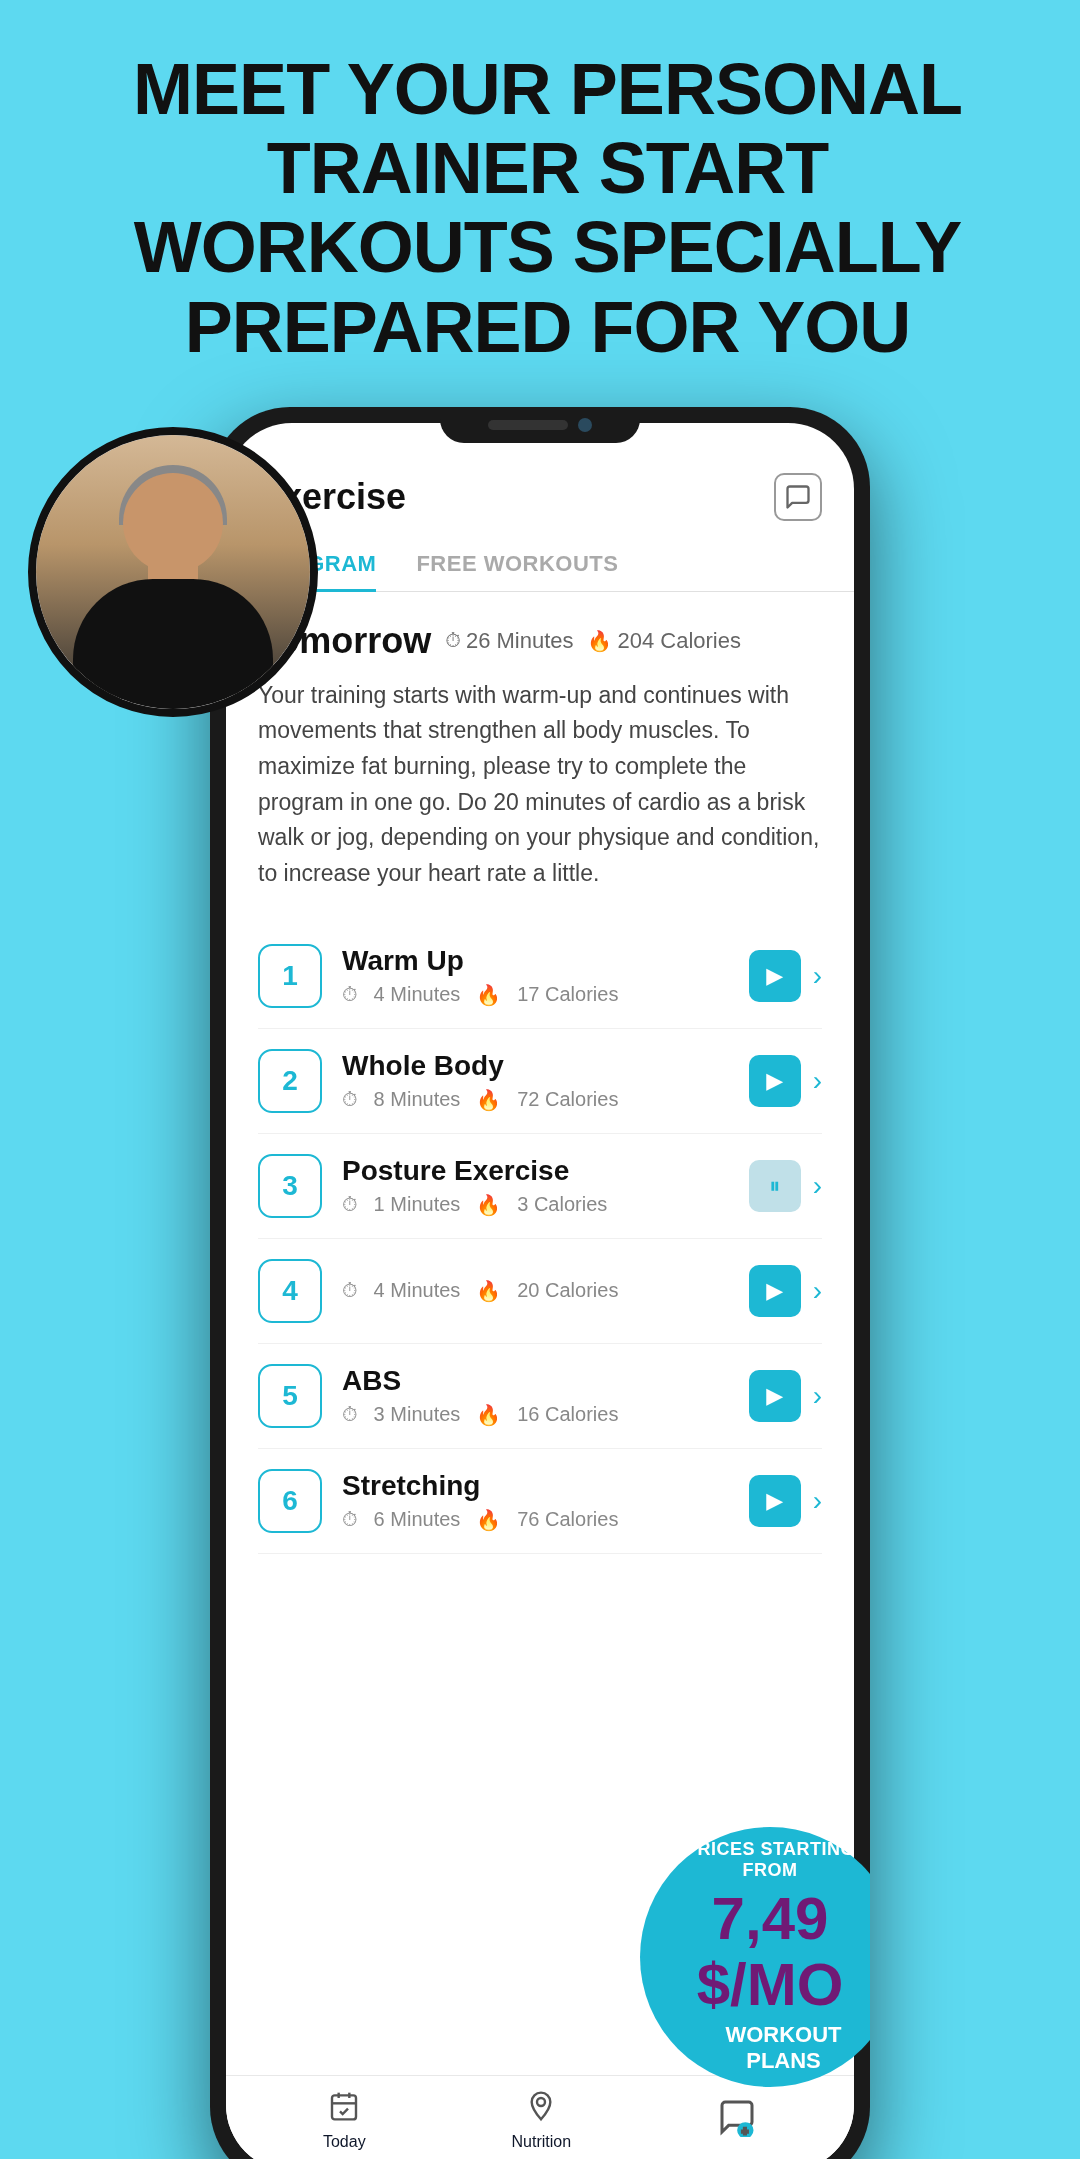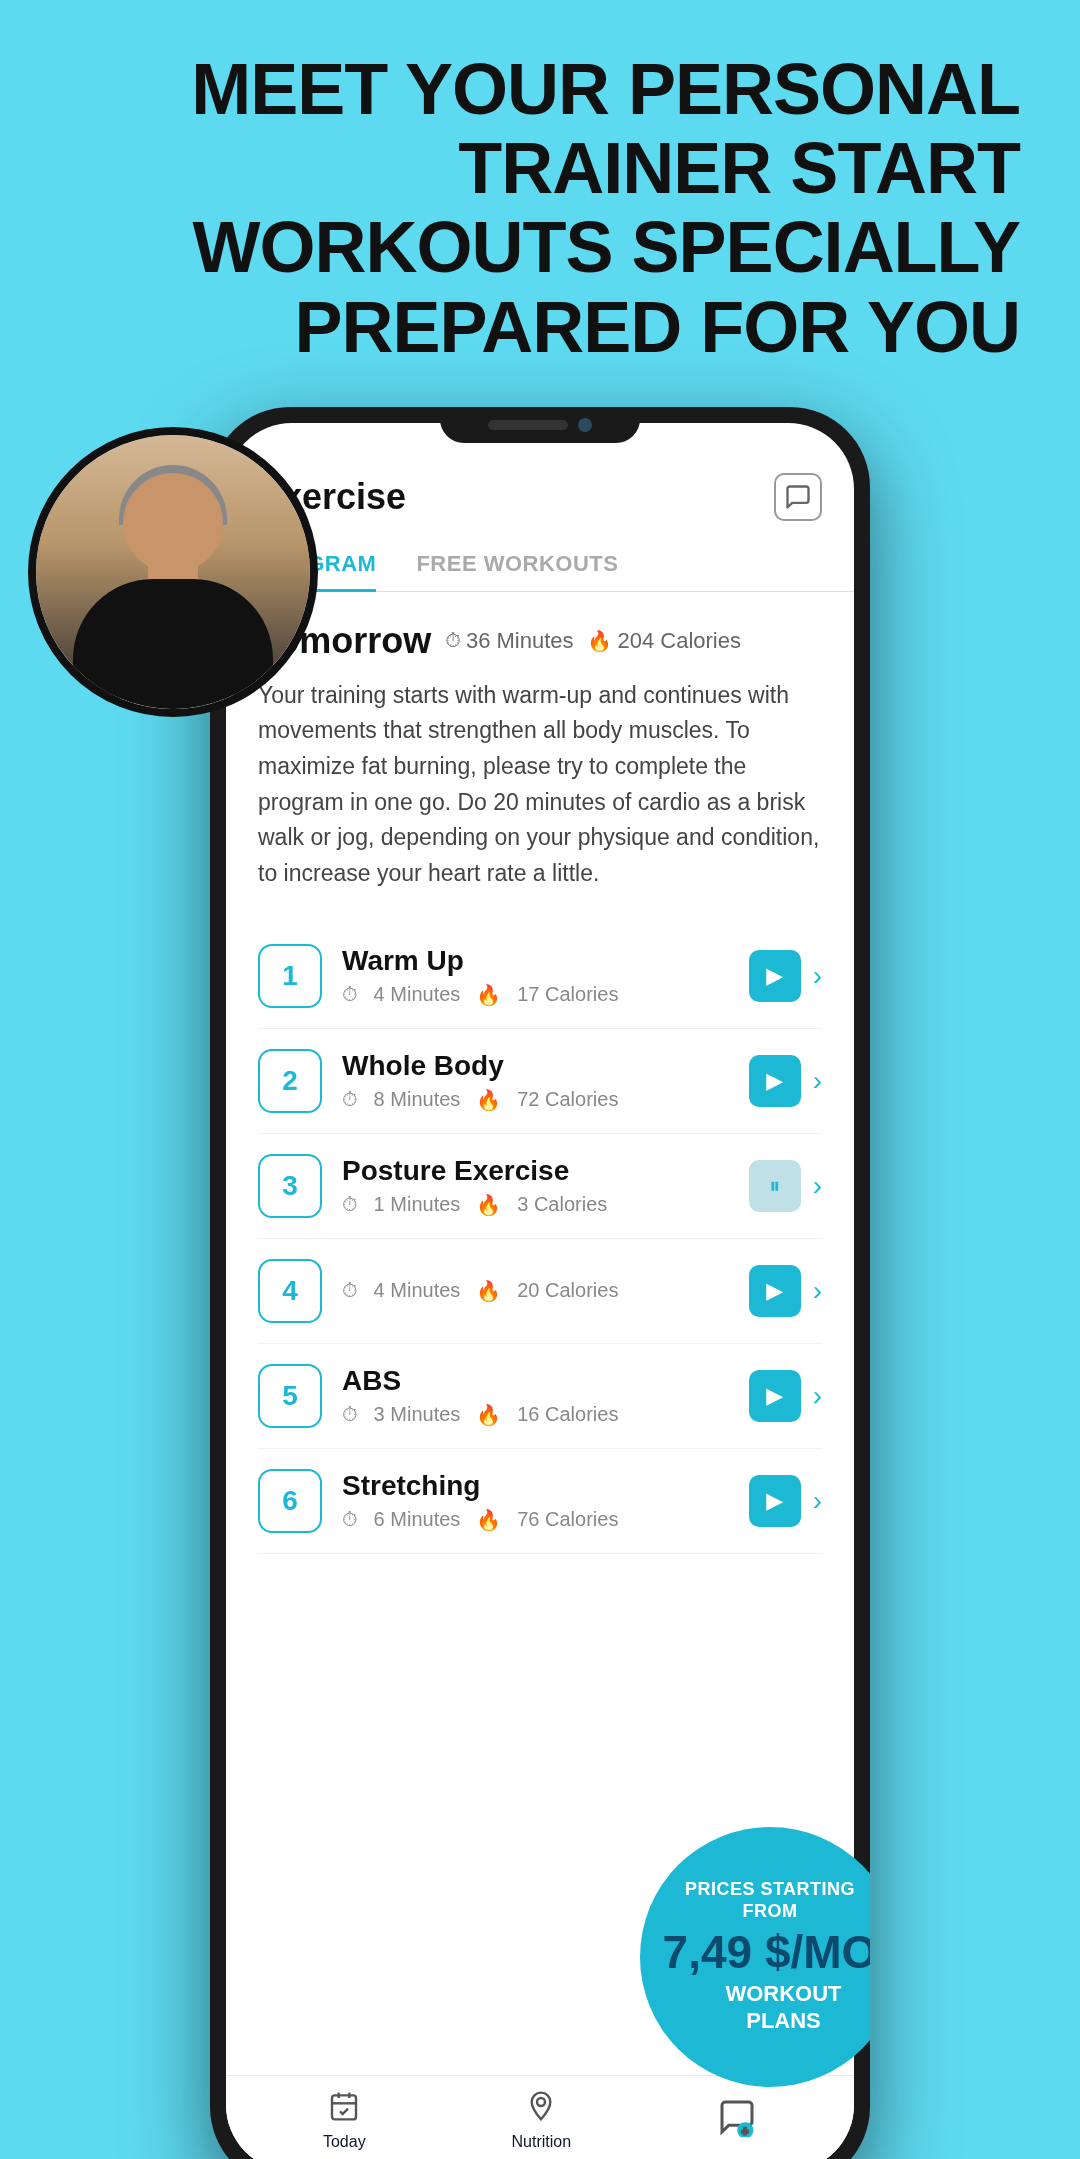--- a/index.html
+++ b/index.html
@@ -8,21 +8,21 @@
       width: 1080px;
       height: 2159px;
       background-color: #5dd9f0;
       font-family: -apple-system, BlinkMacSystemFont, 'Helvetica Neue', Arial, sans-serif;
       position: relative;
       overflow: hidden;
     }
 
     
     .hero-title {
-      text-align: right;
+      text-align: center;
       padding: 50px 60px 20px;
       font-size: 72px;
       font-weight: 900;
       line-height: 1.1;
       color: #111;
       letter-spacing: -1px;
       margin-left: 15px;
     }
 
     
@@ -397,23 +397,23 @@
 
     .pricing-from {
       font-size: 18px;
       font-weight: 800;
       color: white;
       letter-spacing: 0.5px;
       line-height: 1.2;
     }
 
     .pricing-price {
-      font-size: 46px;
+      font-size: 60px;
       font-weight: 900;
-      color: #0c4a6e;
+      color: #701a75;
       line-height: 1.1;
       margin: 4px 0;
     }
 
     .pricing-label {
       font-size: 22px;
       font-weight: 800;
       color: white;
       line-height: 1.2;
       margin-left: 27px;
@@ -464,21 +464,21 @@
           </div>
         </div>
 
         <div class="scroll-content">
 
           <div class="section-title">
             <span class="section-title-text">Tomorrow</span>
             <div class="section-meta">
               <div class="meta-item">
                 <span class="meta-icon">⏱</span>
-                <span>36 Minutes</span>
+                <span>26 Minutes</span>
               </div>
               <div class="meta-item">
                 <span class="meta-icon">🔥</span>
                 <span>204 Calories</span>
               </div>
             </div>
           </div>
 
           <p class="description-text">Your training starts with warm-up and continues with movements that strengthen all body muscles. To maximize fat burning, please try to complete the program in one go. Do 20 minutes of cardio as a brisk walk or jog, depending on your physique and condition, to increase your heart rate a little.</p>
 

